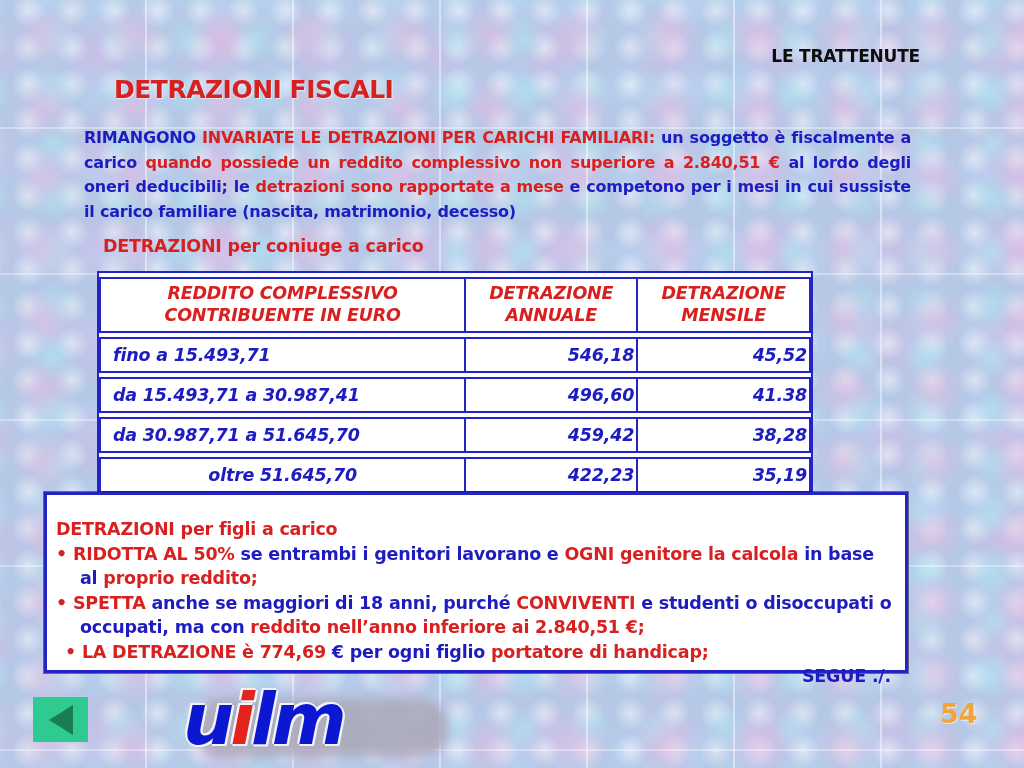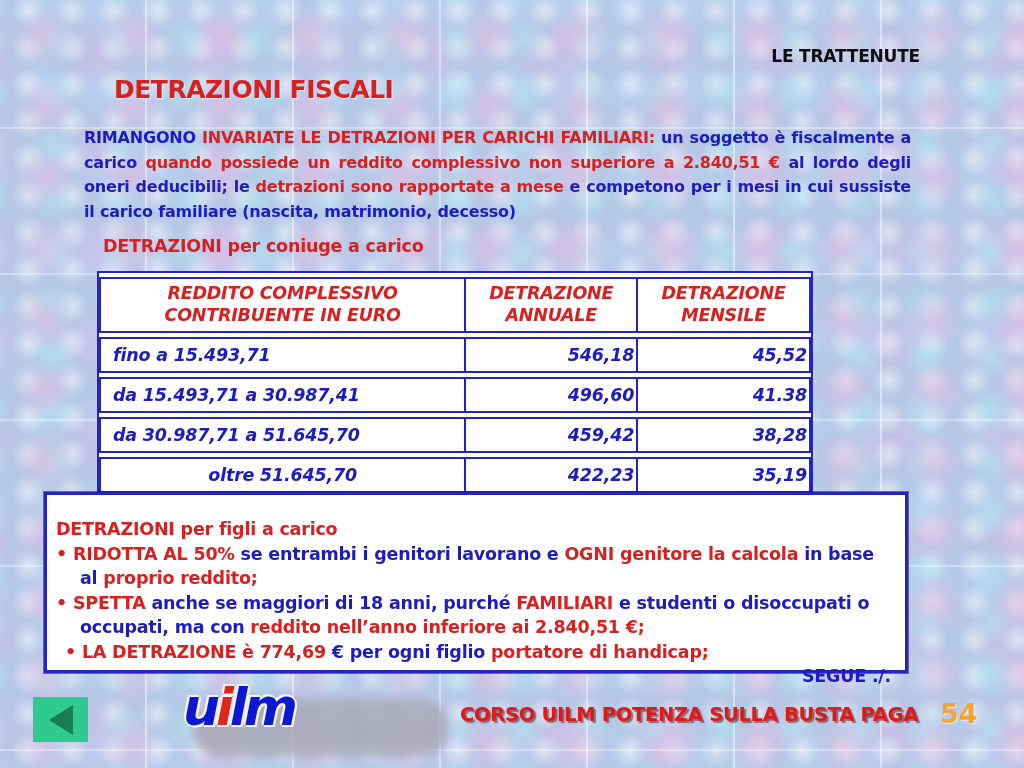--- a/index.html
+++ b/index.html
@@ -33,21 +33,21 @@
   .dtable td.num{text-align:right;padding-right:2px;}
   .col-range{width:381px;}.col-annual{width:163px;}.col-monthly{width:164px;}
   .figli-box{top:492px;left:44px;width:864px;height:181px;background:#ffffff;border:3px solid #2424c4;box-sizing:border-box;box-shadow:0 0 0 1px rgba(20,20,60,.55);padding:22px 12px 0 9px;font-size:17.5px;line-height:24.5px;letter-spacing:-0.2px;}
   .bullet{padding-left:24px;text-indent:-24px;}
   .bullet.shift{margin-left:9px;}
   .segue{text-align:right;padding-right:2px;}
   .back-btn{top:697px;left:33px;width:55px;height:45px;background:#2fca90;display:flex;align-items:center;justify-content:center;cursor:pointer;}
   .back-tri{width:0;height:0;border-top:15px solid transparent;border-bottom:15px solid transparent;border-right:24px solid #1a7c53;}
   .logo-wrap{top:683px;left:183px;width:270px;height:78px;}
   .logo-shadow{position:absolute;top:16px;left:10px;width:255px;height:58px;background:#a9a9b8;border-radius:28px;filter:blur(5px);opacity:.85;}
-  .logo-text{position:absolute;top:-6px;left:0;font-size:52px;font-style:italic;font-weight:bold;letter-spacing:-4px;color:#0c17d2;
+  .logo-text{position:absolute;top:-6px;left:0;font-size:72px;font-style:italic;font-weight:bold;letter-spacing:-4px;color:#0c17d2;
     text-shadow:-2px 0 0 #f2f2f8,2px 0 0 #f2f2f8,0 -2px 0 #f2f2f8,0 2px 0 #f2f2f8,-2px -2px 0 #f2f2f8,2px 2px 0 #f2f2f8;}
   .logo-text .i{color:#e3241d;}
   .footer-course{top:703px;left:460px;font-size:19.5px;color:#e01818;letter-spacing:-0.3px;text-shadow:2px 2px 1px rgba(70,10,10,.5);}
   .page-num{top:698px;left:940px;font-size:27px;color:#f2a43c;text-shadow:1px 1px 0 rgba(255,255,255,.6);}
 </style>
 </head>
 <body>
 
 <div class="slide">
 
@@ -90,31 +90,30 @@
           <td class="col-range" style="text-align: center;">oltre 51.645,70</td>
           <td class="col-annual num">422,23</td>
           <td class="col-monthly num">35,19</td>
         </tr>
       </tbody>
   </table>
 
   <div class="abs figli-box">
     <div class="red">DETRAZIONI per figli a carico</div>
     <div class="bullet"><span class="red">• RIDOTTA AL 50% </span><span class="blue">se entrambi i genitori lavorano e </span><span class="red">OGNI genitore la calcola </span><span class="blue">in base al </span><span class="red">proprio reddito;</span></div>
-    <div class="bullet"><span class="red">• SPETTA </span><span class="blue">anche se maggiori di 18 anni, purché </span><span class="red">FAMILIARI </span><span class="blue">e studenti o disoccupati o occupati, ma con </span><span class="red">reddito nell’anno inferiore ai 2.840,51 €;</span></div>
+    <div class="bullet"><span class="red">• SPETTA </span><span class="blue">anche se maggiori di 18 anni, purché </span><span class="red">CONVIVENTI </span><span class="blue">e studenti o disoccupati o occupati, ma con </span><span class="red">reddito nell’anno inferiore ai 2.840,51 €;</span></div>
     <div class="bullet shift"><span class="red">• LA DETRAZIONE è 774,69 </span><span class="blue">€ per ogni figlio </span><span class="red">portatore di handicap;</span></div>
     <div class="segue blue">SEGUE ./.</div>
   </div>
 
   <div class="abs back-btn">
     <div class="back-tri"></div>
   </div>
 
   <div class="abs logo-wrap">
     <div class="logo-shadow"></div>
     <div class="logo-text"><span>u</span><span class="i">i</span><span>lm</span></div>
   </div>
 
-  <div class="abs footer-course">CORSO UILM POTENZA SULLA BUSTA PAGA</div>
 
   <div class="abs page-num">54</div>
 
 </div>
 
 </body></html>

